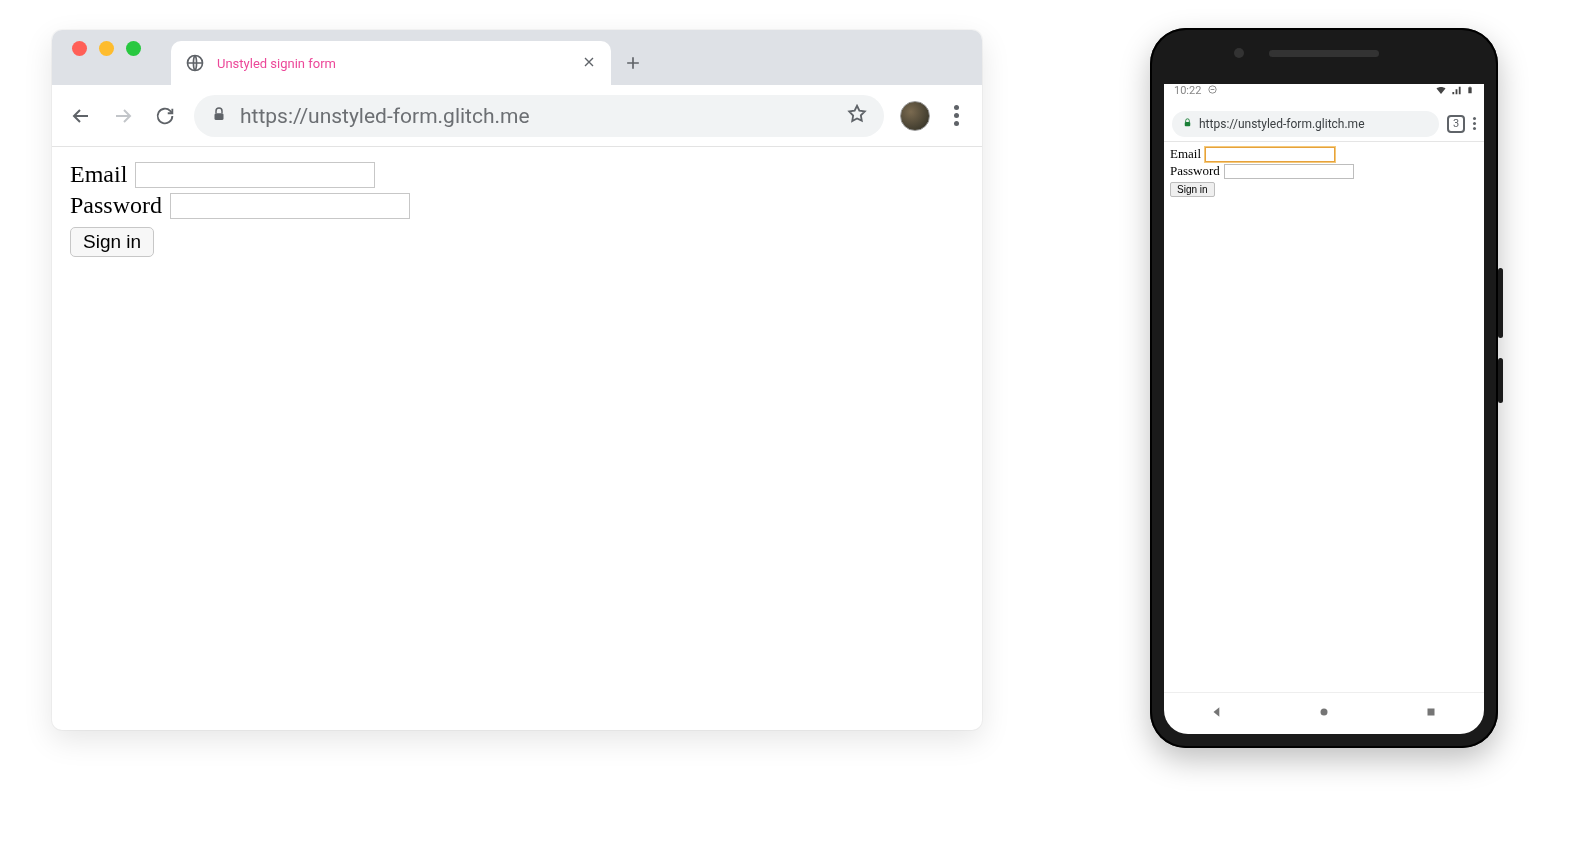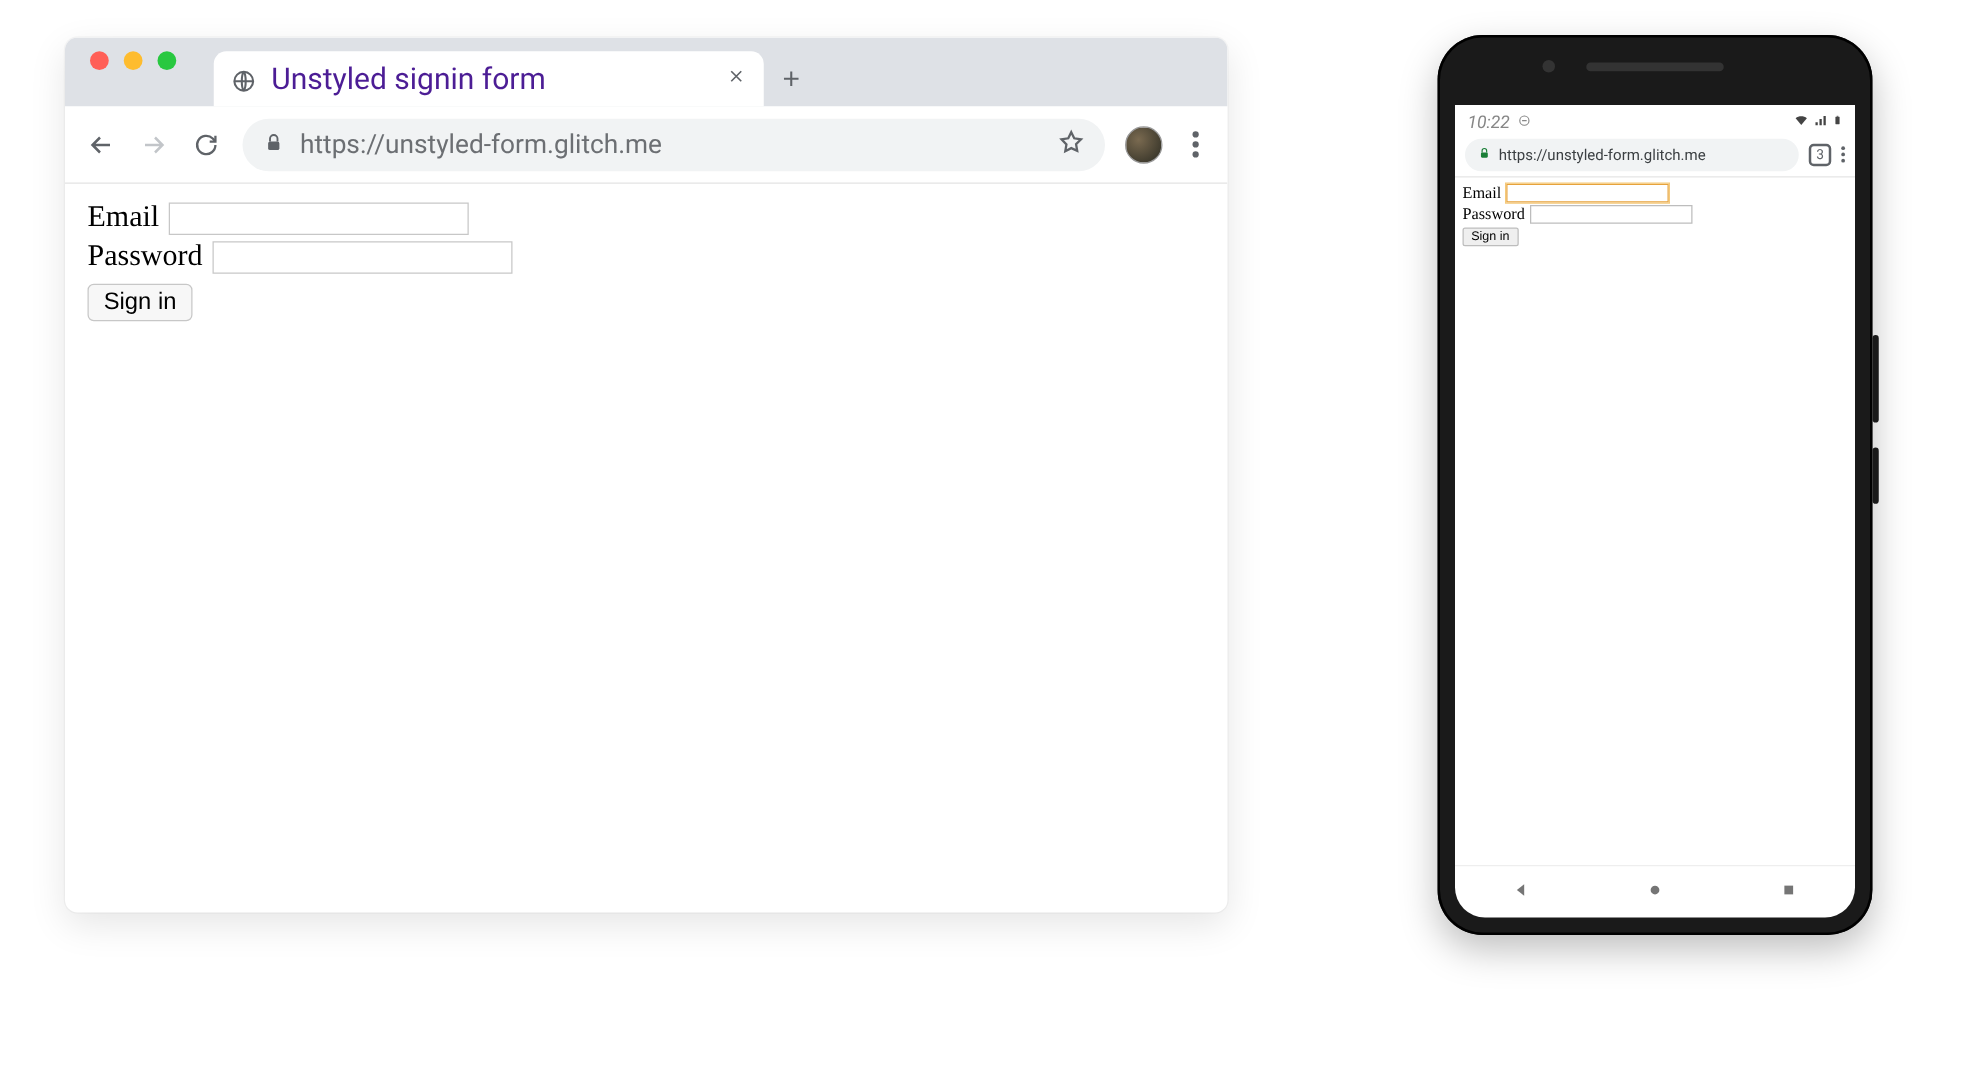--- a/index.html
+++ b/index.html
@@ -50,22 +50,22 @@
 
     .tab {
       background: #fff;
       height: 44px;
       width: 440px;
       border-top-left-radius: 10px;
       border-top-right-radius: 10px;
       display: flex;
       align-items: center;
       padding: 0 14px;
-      font-size: 24px;
-      color: #4c1d95;
+      font-size: 13px;
+      color: #ec4899;
       position: relative;
     }
     .tab .globe-icon {
       width: 20px; height: 20px; margin-right: 12px;
       color:#5f6368;
     }
     .tab .close-icon { margin-left:auto; color:#5f6368; font-size:18px; }
     .newtab {
       width:44px; height:44px;
       display:flex; align-items:center; justify-content:center;
@@ -179,27 +179,26 @@
       position:absolute;
       top: 56px; left:14px; right:14px; bottom:14px;
       background:#fff;
       border-radius: 0 0 24px 24px;
       overflow:hidden;
       display:flex;
       flex-direction:column;
     }
     .statusbar {
       height:22px;
-      font-size:14px;
+      font-size:11px;
       color:#878787;
       display:flex;
-      align-items:flex-end;
+      align-items:flex-start;
       padding: 0 10px;
       font-family: Roboto, Arial, sans-serif;
-      font-style: italic;
     }
     .statusbar .sb-right{ margin-left:auto; display:flex; gap:4px; align-items:center; color:#444;}
     .chrome-mobile-bar{
       height:36px;
       display:flex;
       align-items:center;
       padding: 0 8px;
       gap:8px;
       border-bottom:1px solid #e5e5e5;
       font-family: Roboto, Arial, sans-serif;

